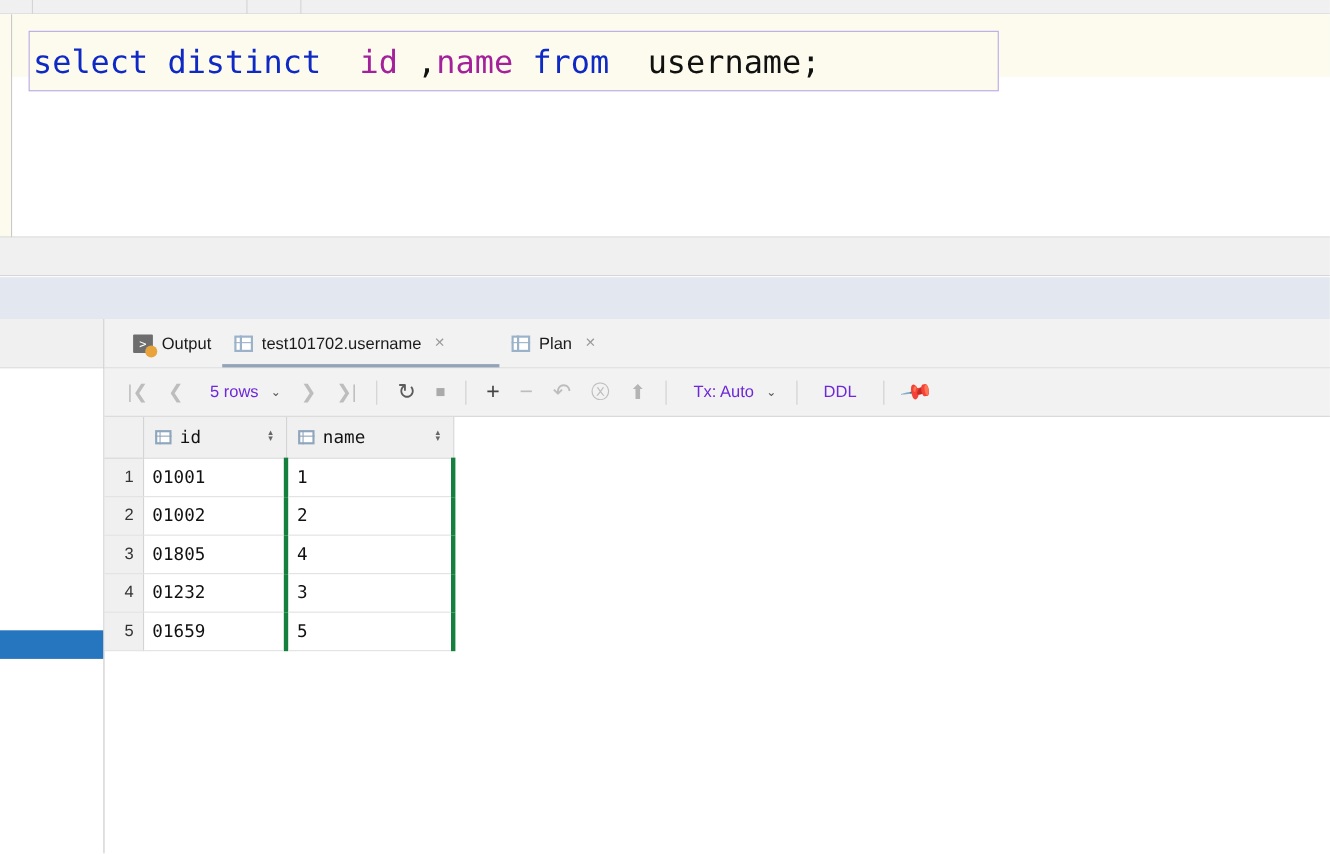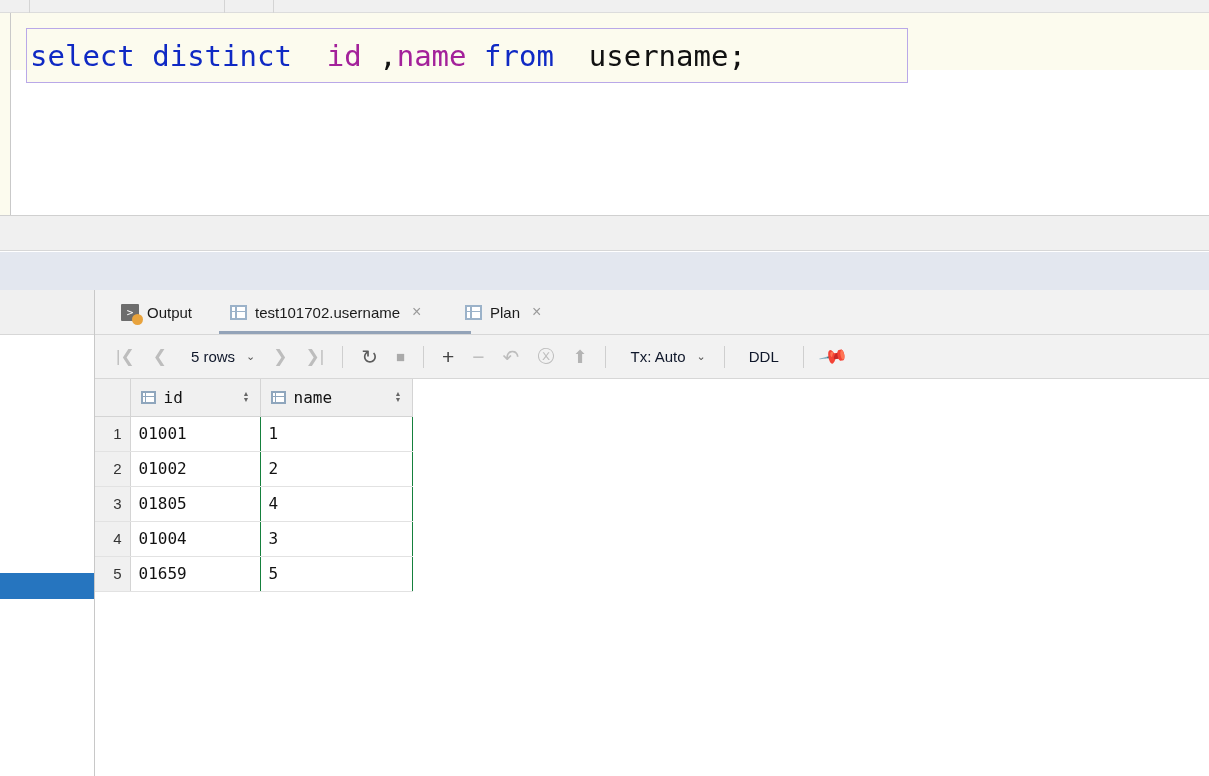--- a/index.html
+++ b/index.html
@@ -131,21 +131,21 @@
   .resbar {
     position: absolute; left: 95px; top: 335px; width: 1114px; height: 44px;
     background: #f2f2f2; border-bottom: 1px solid #d7d7d7;
     display: flex; align-items: center;
   }
   .tb-btn {
     height: 44px; display: flex; align-items: center; justify-content: center;
     color: #5c5c5c; font-size: 17px; padding: 0 9px; user-select: none;
   }
   .tb-btn.dim { color: #bdbdbd; }
-  .tb-text { font-size: 15px; color: #0f172a; padding: 0 6px; }
+  .tb-text { font-size: 15px; color: #6d28d9; padding: 0 6px; }
   .tb-sep {
     width: 1px; height: 22px; background: #cfcfcf; margin: 0 9px;
   }
   .chev { font-size: 11px; color: #555; margin-left: 5px; }
 
   
   .grid { position: absolute; left: 95px; top: 379px; }
   .grid table { border-collapse: collapse; }
   .grid th {
     height: 37px; background: #f0f0f0;
@@ -154,21 +154,21 @@
     padding: 0 10px; text-align: left;
   }
   .th-inner { display: flex; align-items: center; gap: 8px; }
   .th-label { flex: 1; font-family: "DejaVu Sans Mono", monospace; font-size: 16px; }
   .sortarrows {
     display: inline-flex; flex-direction: column; gap: 2px; color: #666;
     font-size: 7px; line-height: 6px;
   }
   .grid td {
     height: 35px; background: #ffffff;
-    border-right: 1px solid #15803d; border-bottom: 1px solid #e2e2e2;
+    border-right: 4px solid #15803d; border-bottom: 1px solid #e2e2e2;
     font-family: "DejaVu Sans Mono", monospace;
     font-size: 16px; color: #111111; padding: 0 8px; text-align: left;
     vertical-align: middle;
   }
   .grid td.rownum {
     background: #f0f0f0; color: #333333; text-align: right;
     width: 35px; padding-right: 8px;
     font-family: "Liberation Sans", sans-serif; font-size: 15px;
     border-right: 1px solid #d4d4d4;
   }
@@ -222,21 +222,21 @@
   <div class="side-selected-row" style="background: rgb(38, 117, 191);"></div>
   <div class="side-panel-divider"></div>
 
   <div class="tabbar">
 
     <div class="tab" style="left:20px">
       <span class="icon-output">&gt;</span>
       <span>Output</span>
     </div>
 
-    <div class="tab" style="left:129px">
+    <div class="tab" style="left:112px">
       <span class="icon-grid-tab"></span>
       <span>test101702.username</span>
       <span class="tab-close">×</span>
       <span class="tab-underline" style="width:252px;left:-5px"></span>
     </div>
 
     <div class="tab" style="left:364px">
       <span class="icon-grid-tab"></span>
       <span>Plan</span>
       <span class="tab-close">×</span>
@@ -309,21 +309,21 @@
             <td class="col-id">01002</td>
             <td class="col-name">2</td>
           </tr>
           <tr>
             <td class="rownum">3</td>
             <td class="col-id">01805</td>
             <td class="col-name">4</td>
           </tr>
           <tr>
             <td class="rownum">4</td>
-            <td class="col-id">01004</td>
+            <td class="col-id">01232</td>
             <td class="col-name">3</td>
           </tr>
           <tr>
             <td class="rownum">5</td>
             <td class="col-id">01659</td>
             <td class="col-name">5</td>
           </tr>
         </tbody>
     </table>
   </div>

